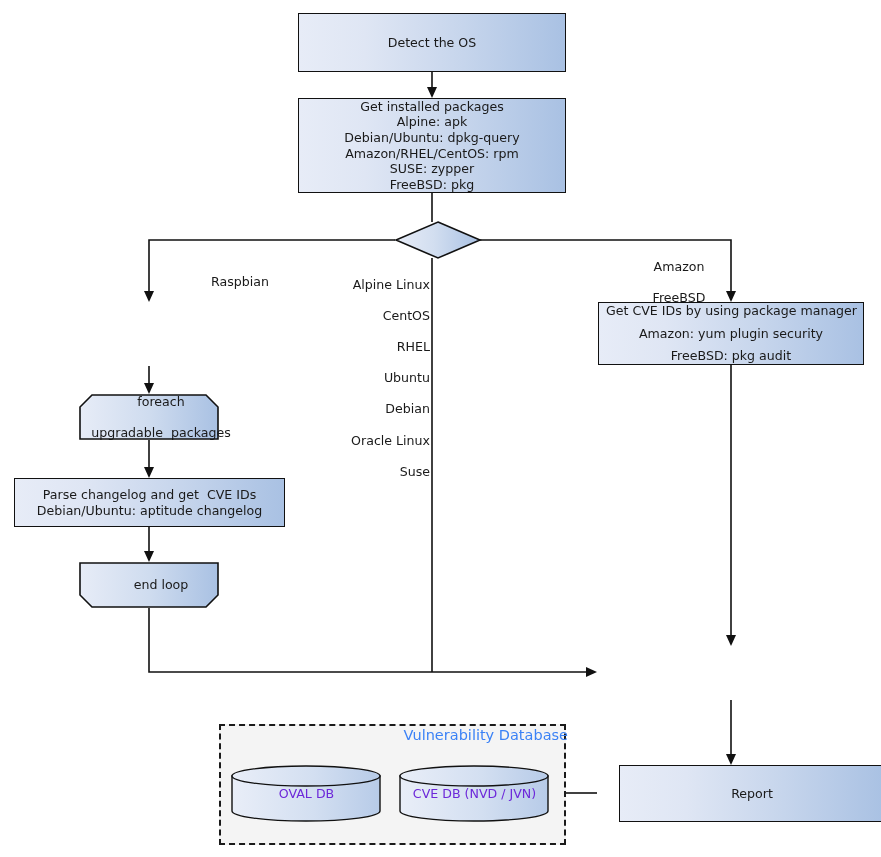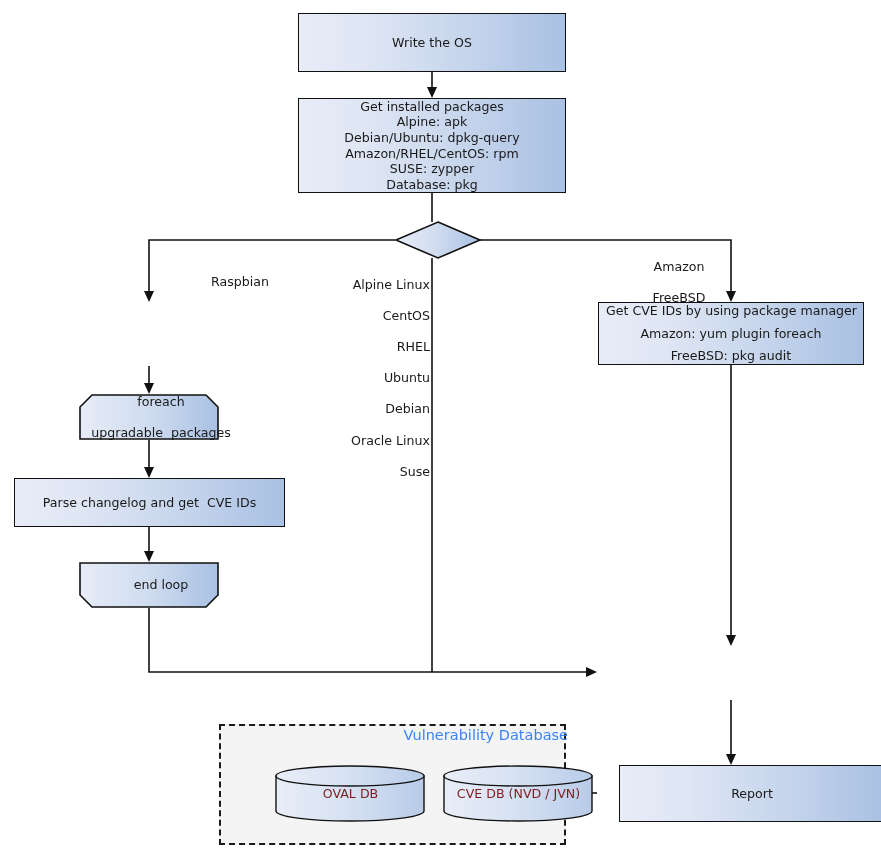--- a/index.html
+++ b/index.html
@@ -59,24 +59,23 @@
 
   .diamond {
     position: absolute;
   }
 
   .cyl {
     position: absolute;
     display: flex;
     align-items: center;
     justify-content: center;
-    color: #7f1d1d;
-    font-size: 12.6px;
-    white-space: pre;
-    margin-left: 44px;
+    color: #6d28d9;
+    font-size: 12.6px;
+    white-space: pre;
   }
   .cyl .txt { position: relative; z-index: 2; }
 
   .group-box {
     position: absolute;
     box-sizing: border-box;
     border: 2px dashed #1a1a1a;
     background: #f4f4f4;
   }
   .group-title {
@@ -136,30 +135,30 @@
     <line x1="731" y1="365" x2="731" y2="638"></line>
     <polygon class="arrow" points="731,646 726,635 736,635"></polygon>
 
     <line x1="731" y1="700" x2="731" y2="757"></line>
     <polygon class="arrow" points="731,765 726,754 736,754"></polygon>
 
     <line x1="566" y1="793" x2="597" y2="793"></line>
   </svg>
 
   <div class="node" style="left:298px; top:13px; width:268px; height:59px;">
-    <span class="line">Write the OS</span>
+    <span class="line">Detect the OS</span>
   </div>
 
   <div class="node right-text" style="left:298px; top:98px; width:268px; height:95px;">
     <span class="line">Get installed packages</span>
     <span class="line">Alpine: apk</span>
     <span class="line">Debian/Ubuntu: dpkg-query</span>
     <span class="line">Amazon/RHEL/CentOS: rpm</span>
     <span class="line">SUSE: zypper</span>
-    <span class="line">Database: pkg</span>
+    <span class="line">FreeBSD: pkg</span>
   </div>
 
   <div class="diamond" style="left:395px; top:221px; width:86px; height:38px;">
     <svg width="86" height="38" viewBox="0 0 86 38">
       <defs>
         <linearGradient id="gradDiamond" x1="0" y1="0" x2="1" y2="0">
           <stop offset="0%" stop-color="#e7ecf7"></stop>
           <stop offset="45%" stop-color="#d2def0"></stop>
           <stop offset="100%" stop-color="#a9c1e3"></stop>
         </linearGradient>
@@ -181,41 +180,42 @@
       <polygon points="13,1 127,1 139,13 139,45 1,45 1,13" fill="url(#gradLoopA)" stroke="#111111" stroke-width="1.6"></polygon>
     </svg>
     <div class="txt">
       <span class="line">foreach</span><br>
       <span class="line">upgradable  packages</span>
     </div>
   </div>
 
   <div class="node" style="left:14px; top:478px; width:271px; height:49px;">
     <span class="line">Parse changelog and get  CVE IDs</span>
+    <span class="line">Debian/Ubuntu: aptitude changelog</span>
   </div>
 
   <div class="loopshape" style="left:79px; top:562px; width:140px; height:46px;">
     <svg width="140" height="46" viewBox="0 0 140 46">
       <defs>
         <linearGradient id="gradLoopB" x1="0" y1="0" x2="1" y2="0">
           <stop offset="0%" stop-color="#e7ecf7"></stop>
           <stop offset="50%" stop-color="#cfdcef"></stop>
           <stop offset="100%" stop-color="#a9c1e3"></stop>
         </linearGradient>
       </defs>
       <polygon points="1,1 139,1 139,33 127,45 13,45 1,33" fill="url(#gradLoopB)" stroke="#111111" stroke-width="1.6"></polygon>
     </svg>
     <div class="txt">
       <span class="line">end loop</span>
     </div>
   </div>
 
   <div class="node" style="left:598px; top:302px; width:266px; height:63px;justify-content:space-between;">
     <span class="line">Get CVE IDs by using package manager</span>
-    <span class="line">Amazon: yum plugin foreach</span>
+    <span class="line">Amazon: yum plugin security</span>
     <span class="line">FreeBSD: pkg audit</span>
   </div>
 
 
   <div class="node" style="left:598px; top:765px; width:266px; height:57px;margin-left:21px;">
     <span class="line">Report</span>
   </div>
 
   <div class="edge-label center-align" style="left:150px; top:258px; width:164px;">
     <span class="line">Raspbian</span>

